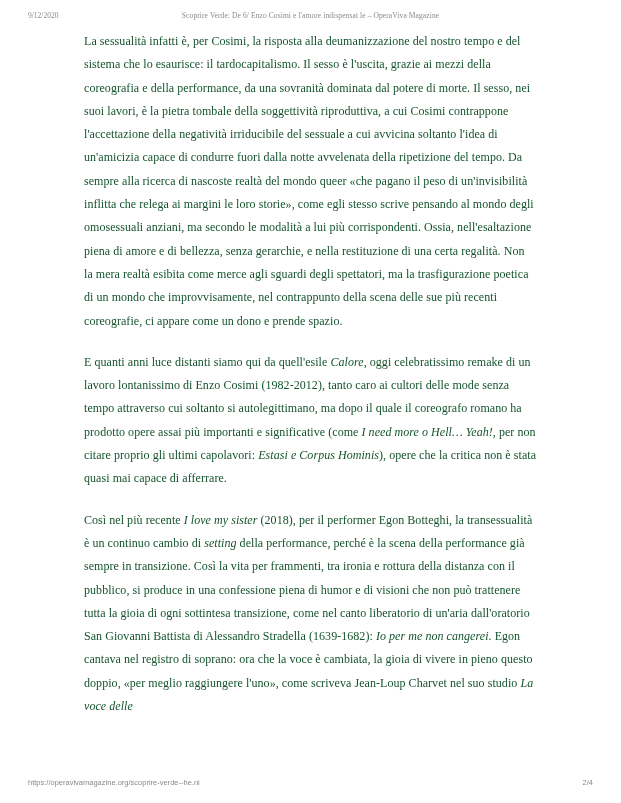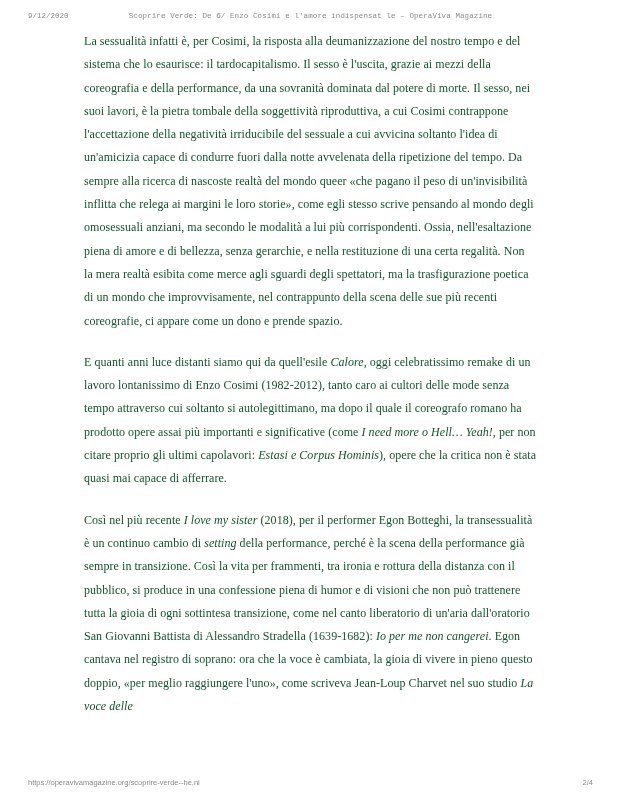--- a/index.html
+++ b/index.html
@@ -20,21 +20,21 @@
     height: 803px;
     box-sizing: border-box;
     background: #ffffff;
   }
   .page-header {
     position: absolute;
     top: 10px;
     left: 0;
     width: 621px;
     height: 12px;
-    font-family: Liberation Mono, monospace;
+    font-family: Liberation Serif, serif;
     font-size: 7.5px;
     color: #8a8a8a;
     line-height: 12px;
     white-space: nowrap;
   }
   .header-date {
     position: absolute;
     left: 28px;
     top: 0;
   }

